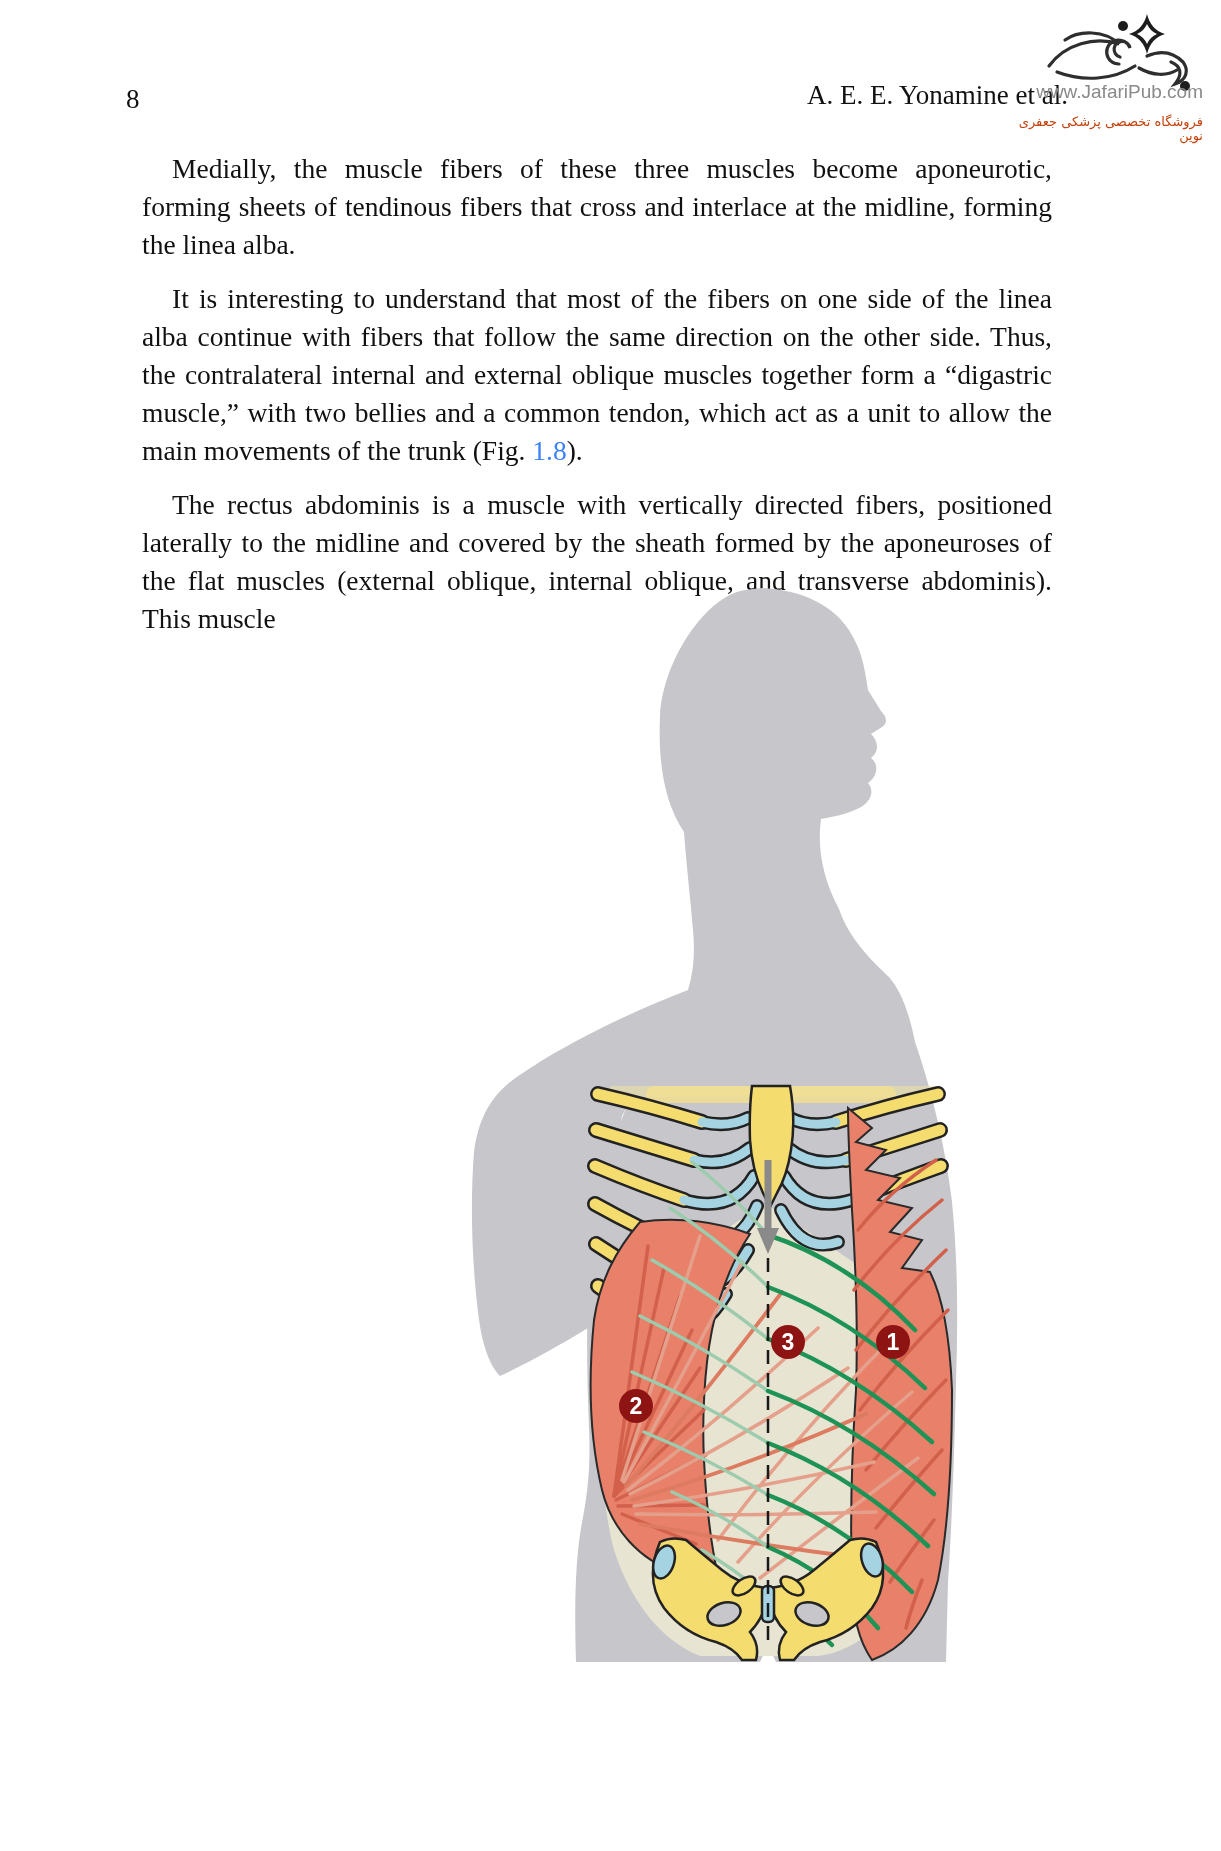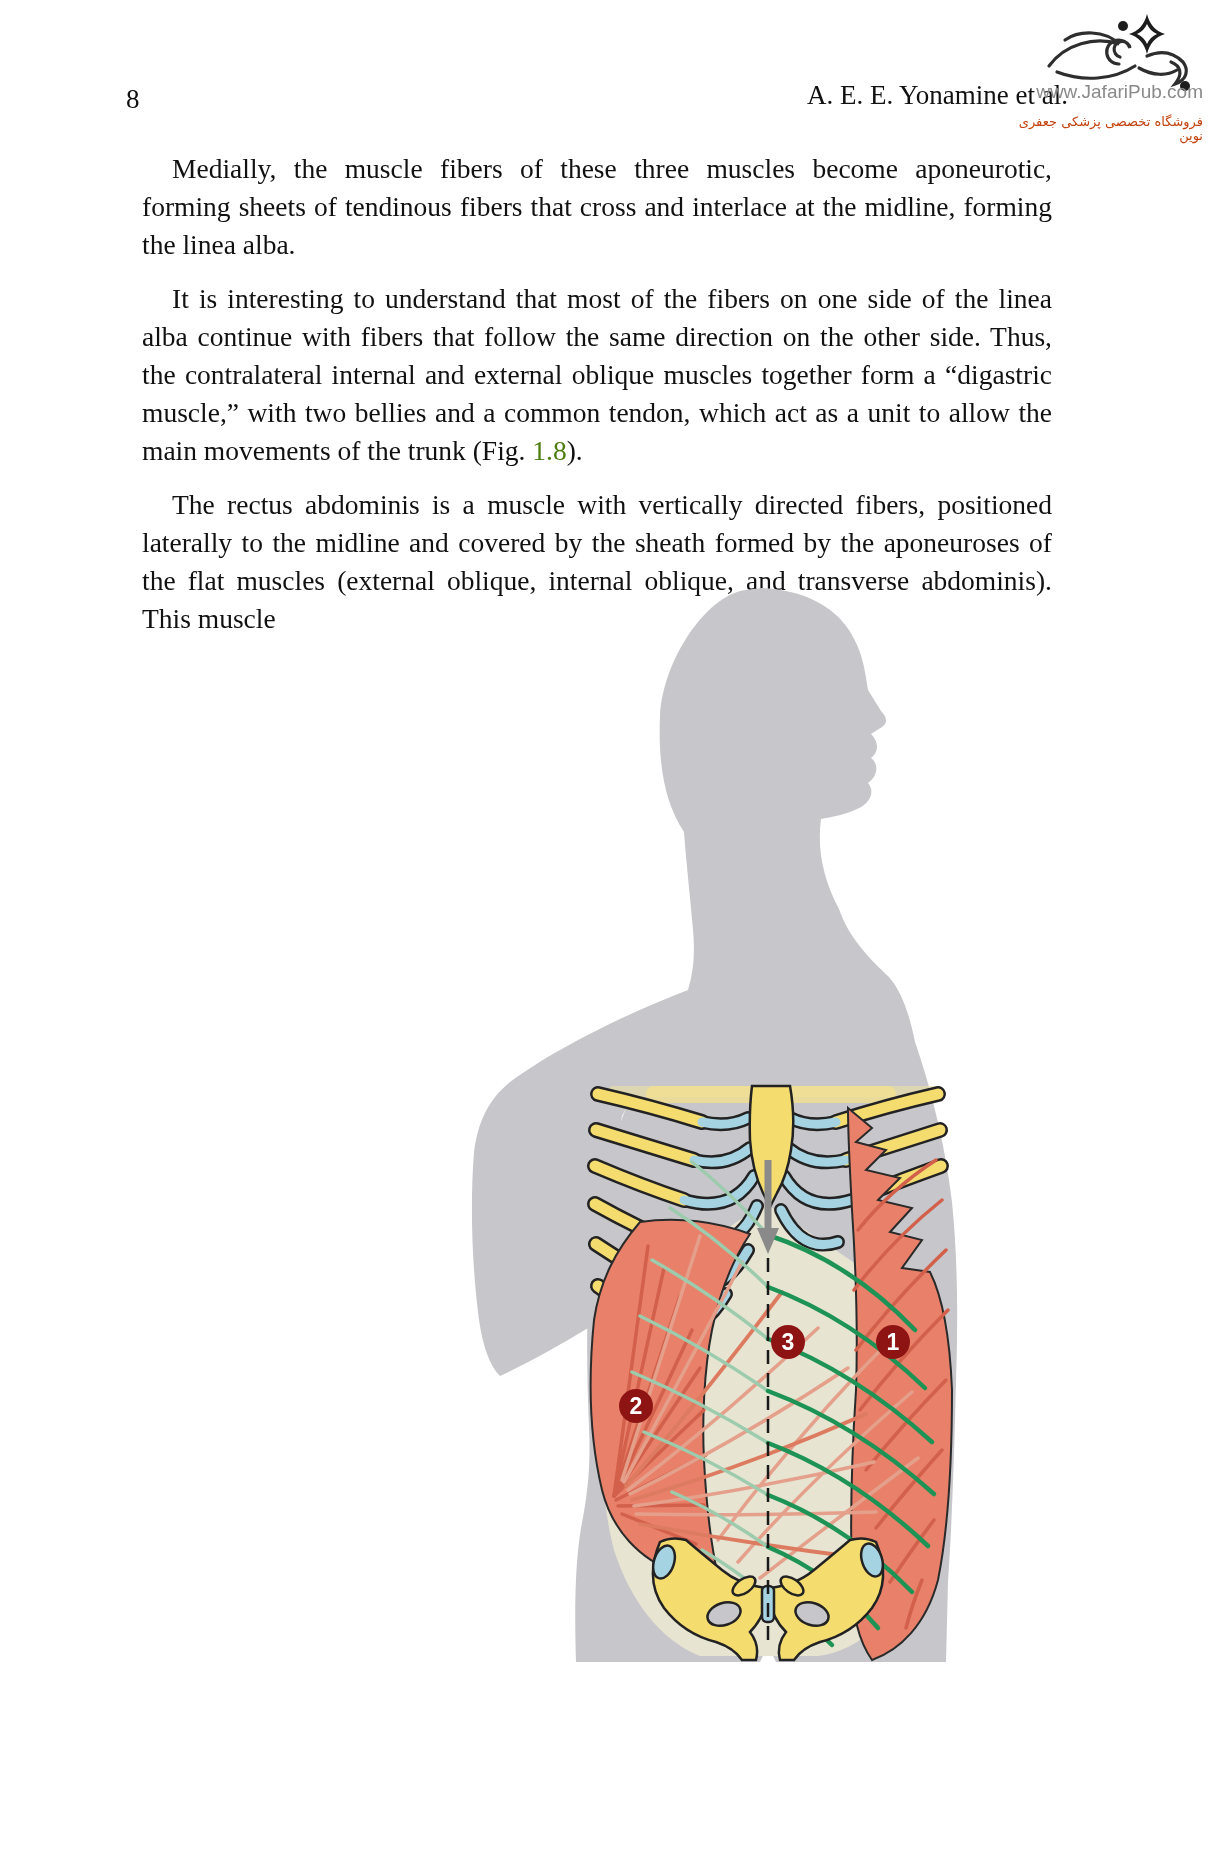--- a/index.html
+++ b/index.html
@@ -20,21 +20,21 @@
   }
   .wm-logo{display:block; margin:0 10px 0 auto;}
   .wm-url{font-size:19px; color:#8a8a8a; margin-top:-10px;}
   .wm-fa{font-size:13px; color:#c2410c; direction:rtl; margin-top:12px;
          font-family:"DejaVu Sans", sans-serif;}
   .bodytext{
     position:absolute; left:126px; top:134px; width:942px;
     font-size:27.5px; line-height:38px; text-align:justify;
   }
   .bodytext p{margin:16px; text-indent:30px;}
-  .fig-link{color:#4d7c0f; text-decoration:none; cursor:pointer;}
+  .fig-link{color:#3b82f6; text-decoration:none; cursor:pointer;}
   .caption{
     position:absolute; left:126px; top:498px; width:242px;
     font-size:23.5px; line-height:29.5px; text-align:left;
   }
   .caption b{margin-right:9px;}
   .figure-svg{position:absolute; left:388px; top:582px;}
 </style>
 </head>
 <body>
 

